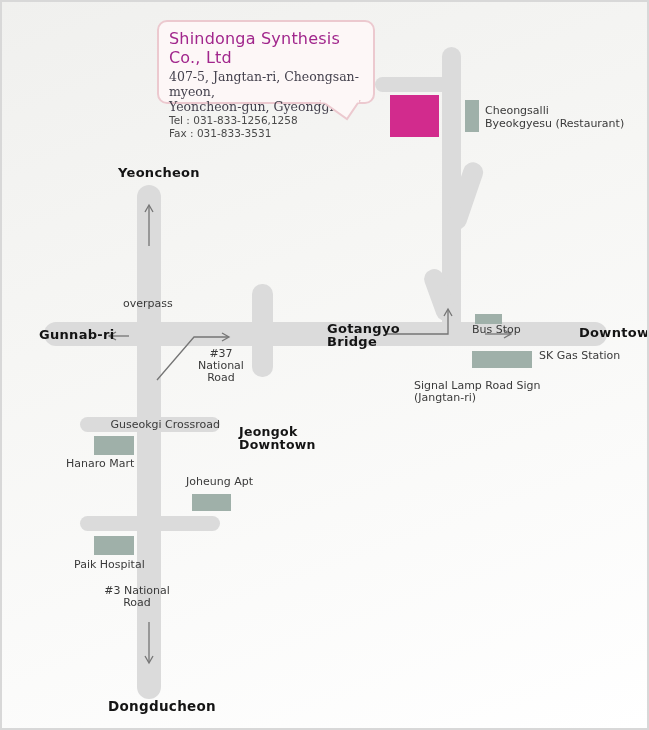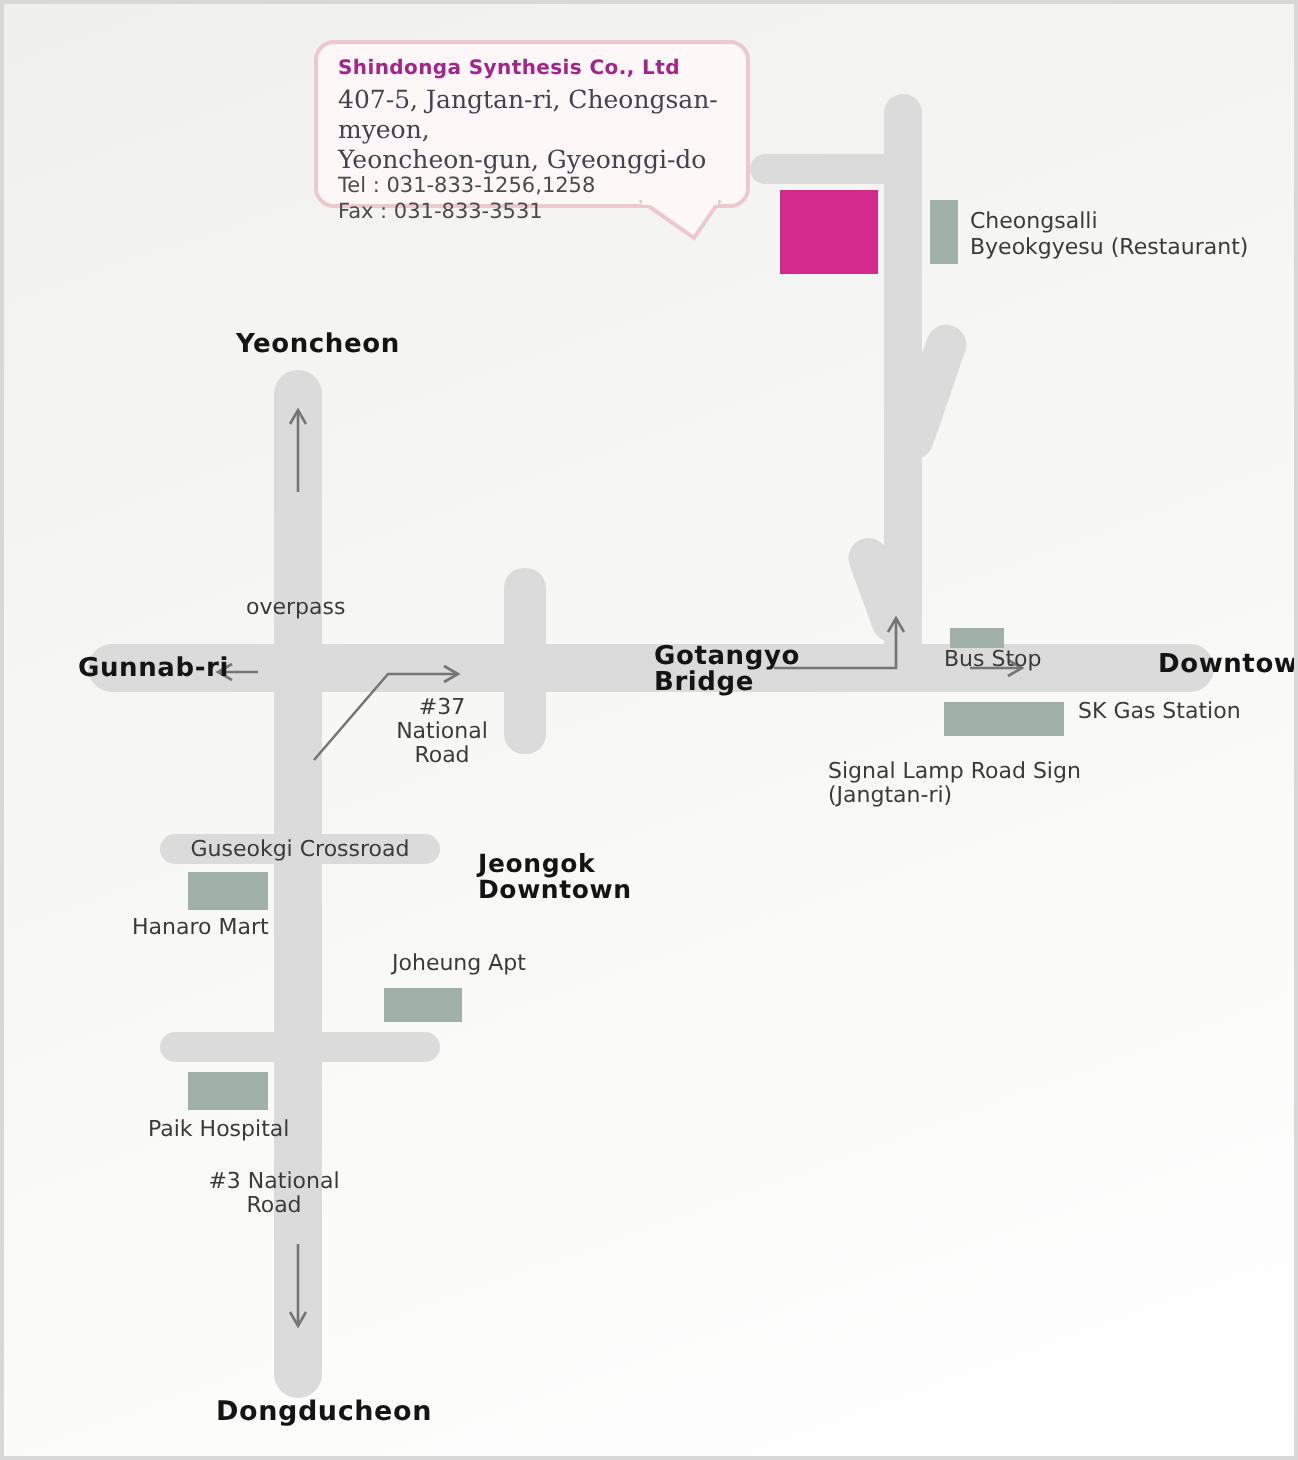--- a/index.html
+++ b/index.html
@@ -18,26 +18,26 @@
   .lbl{position:absolute;font-size:11px;color:#3a3a3a;white-space:nowrap;line-height:12px;}
   .lbl.bold{font-weight:bold;color:#141414;font-size:13px;letter-spacing:.3px;line-height:13px;}
   .lbl.center{text-align:center;white-space:normal;}
   .arrow{position:absolute;}
   .arrow line,.arrow polyline{stroke:#757575;stroke-width:1.3;fill:none;}
   #callout{
     position:absolute;left:155px;top:18px;width:218px;height:84px;box-sizing:border-box;
     background:var(--callout_bg);border:2px solid var(--callout_border);border-radius:10px;
     padding:7px 0 0 10px;z-index:5;
   }
-  #callout .title{font-size:10px;font-weight:bold;color:var(--title);letter-spacing:.2px;}
+  #callout .title{font-size:16px;font-weight:normal;color:var(--title);letter-spacing:.2px;}
   #callout .addr{font-family:"DejaVu Serif","Liberation Serif",serif;font-size:12.5px;color:#45424e;line-height:15px;margin-top:2px;}
   #callout .tf{font-size:10.5px;color:#4a4a4a;line-height:13px;}
   #tail{position:absolute;left:310px;top:98px;z-index:6;}
   .pill{position:absolute;background:var(--road);border-radius:8px;height:15px;}
-  .pill .lbl{position:static;display:block;text-align:center;line-height:15px;}
+  .pill .lbl{position:static;display:block;text-align:right;line-height:15px;}
 </style>
 </head>
 <body>
 
 <div id="map">
 
   <div class="road rcap" style="left:42px;top:320px;width:563px;height:24px;"></div>
   <div class="road rcap" style="left:135px;top:183px;width:24px;height:514px;"></div>
   <div class="road" style="left:250px;top:282px;width:21px;height:93px;border-radius:10px;"></div>
   <div class="road" style="left:440px;top:45px;width:19px;height:285px;border-radius:10px 10px 0 0;"></div>
@@ -99,21 +99,21 @@
   </div>
   <div class="lbl center" style="left:183px;top:346px;width:72px;">
     <span>#37 National</span><br>
     <span>Road</span>
   </div>
   <div class="lbl bold" style="left:237px;top:375px;font-size:12.5px;margin-top:48px;">
     <span>Jeongok</span><br>
     <span>Downtown</span>
   </div>
   <div class="lbl" style="left:64px;top:456px;">Hanaro Mart</div>
-  <div class="lbl" style="left:194px;top:474px;">Joheung Apt</div>
+  <div class="lbl" style="left:184px;top:474px;">Joheung Apt</div>
   <div class="lbl" style="left:72px;top:557px;">Paik Hospital</div>
   <div class="lbl center" style="left:101px;top:583px;width:68px;">
     <span>#3 National</span><br>
     <span>Road</span>
   </div>
   <div class="lbl bold" style="left:106px;top:698px;font-size:13.5px;">Dongducheon</div>
   <div class="lbl" style="left:483px;top:102px;line-height:13px;">
     <span>Cheongsalli</span><br>
     <span>Byeokgyesu (Restaurant)</span>
   </div>

